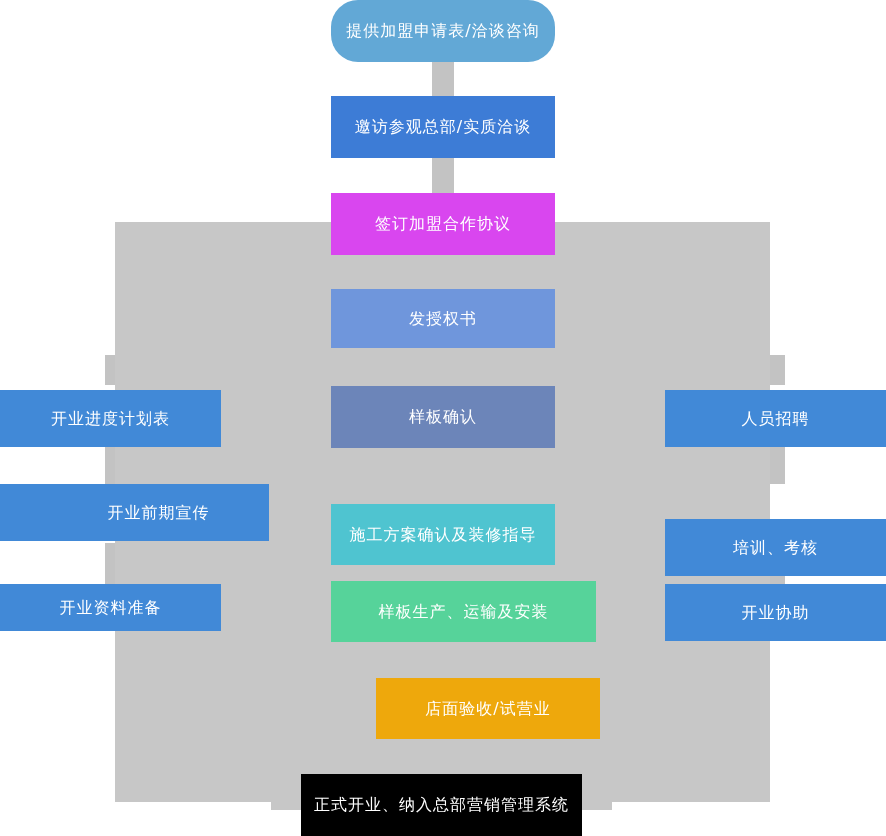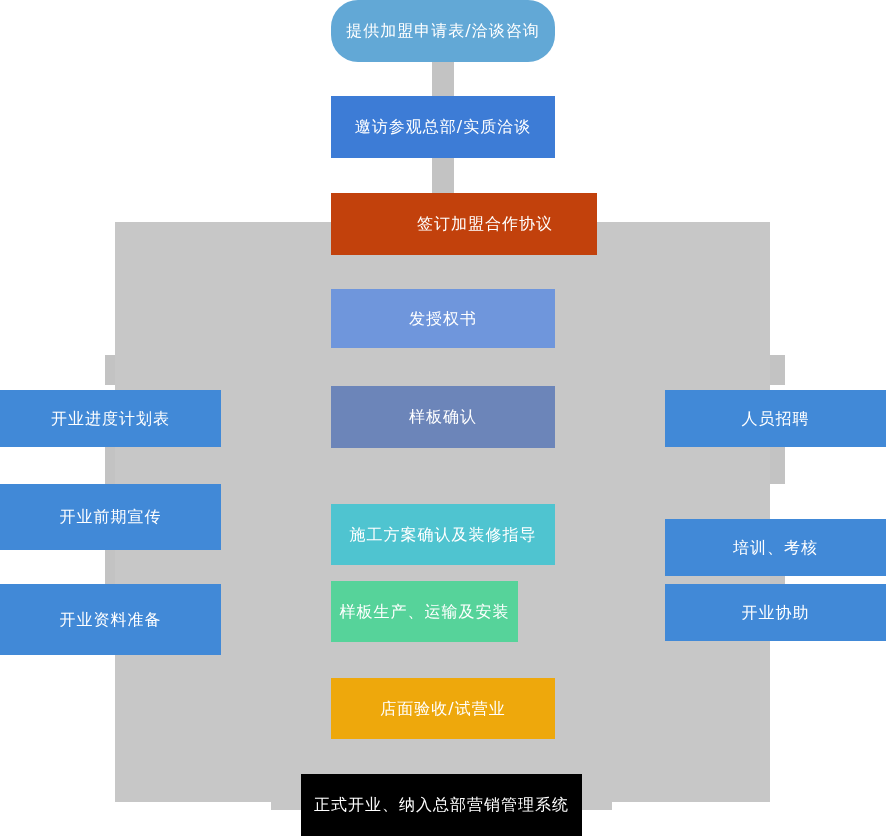--- a/index.html
+++ b/index.html
@@ -40,27 +40,27 @@
 
   
   .n-t1 { left: 331px; top: 0;     width: 224px; height: 62px; border-radius: 27px; }
   .n-t2 { left: 331px; top: 96px;  width: 224px; height: 62px; }
   .n-t3 { left: 331px; top: 193px; width: 224px; height: 62px; }
 
   
   .n-c1 { left: 331px; top: 289px; width: 224px; height: 59px; }
   .n-c2 { left: 331px; top: 386px; width: 224px; height: 62px; }
   .n-c3 { left: 331px; top: 504px; width: 224px; height: 61px; }
-  .n-c4 { left: 331px; top: 581px; width: 187px; height: 61px; }
+  .n-c4 { left: 331px; top: 581px; width: 265px; height: 61px; }
   .n-c5 { left: 331px; top: 678px; width: 224px; height: 61px; }
 
   
   .n-l1 { left: 0; top: 390px; width: 221px; height: 57px; }
-  .n-l2 { left: 0; top: 484px; width: 221px; height: 66px; }
-  .n-l3 { left: 0; top: 584px; width: 221px; height: 71px; }
+  .n-l2 { left: 0; top: 484px; width: 221px; height: 57px; padding-left: 48px; }
+  .n-l3 { left: 0; top: 584px; width: 221px; height: 47px; }
 
   
   .n-r1 { left: 665px; top: 390px; width: 221px; height: 57px; }
   .n-r2 { left: 665px; top: 484px; width: 221px; height: 57px; }
   .n-r3 { left: 665px; top: 584px; width: 221px; height: 57px; }
 
   
   .n-b  { left: 301px; top: 774px; width: 281px; height: 62px; }
 </style>
 </head>
@@ -76,27 +76,27 @@
   <div class="rect s-r1" style="background-color: rgb(195, 195, 195);"></div>
   <div class="rect s-r2" style="background-color: rgb(195, 195, 195);"></div>
   <div class="rect s-r3" style="background-color: rgb(195, 195, 195);"></div>
   <div class="rect s-b1" style="background-color: rgb(199, 199, 199);"></div>
   <div class="rect s-b2" style="background-color: rgb(199, 199, 199);"></div>
 
   <div class="node n-t1" style="background-color: rgb(98, 168, 214);">提供加盟申请表/洽谈咨询</div>
   <div class="rect c-a" style="background-color: rgb(195, 195, 195);"></div>
   <div class="node n-t2" style="background-color: rgb(61, 124, 214);">邀访参观总部/实质洽谈</div>
   <div class="rect c-b" style="background-color: rgb(195, 195, 195);"></div>
-  <div class="node n-t3" style="background-color: #c2410c; padding-left: 42px;">签订加盟合作协议</div>
+  <div class="node n-t3" style="background-color: #d946ef;">签订加盟合作协议</div>
 
   <div class="node n-c1" style="background-color: rgb(111, 150, 220);">发授权书</div>
   <div class="node n-c2" style="background-color: rgb(108, 133, 185);">样板确认</div>
   <div class="node n-c3" style="background-color: rgb(79, 196, 208);">施工方案确认及装修指导</div>
   <div class="node n-c4" style="background-color: rgb(86, 211, 154);">样板生产、运输及安装</div>
-  <div class="node n-c5" style="background-color: rgb(238, 168, 12);">店面验收/试营业</div>
+  <div class="node n-c5" style="background-color: rgb(238, 168, 12); margin-left: 45px;">店面验收/试营业</div>
 
   <div class="node n-l1" style="background-color: rgb(65, 137, 215);">开业进度计划表</div>
   <div class="node n-l2" style="background-color: rgb(65, 137, 215);">开业前期宣传</div>
   <div class="node n-l3" style="background-color: rgb(65, 137, 215);">开业资料准备</div>
 
   <div class="node n-r1" style="background-color: rgb(65, 137, 215);">人员招聘</div>
   <div class="node n-r2" style="background-color: rgb(65, 137, 215); margin-top: 35px;">培训、考核</div>
   <div class="node n-r3" style="background-color: rgb(65, 137, 215);">开业协助</div>
 
   <div class="node n-b" style="background-color: #000000;">正式开业、纳入总部营销管理系统</div>

